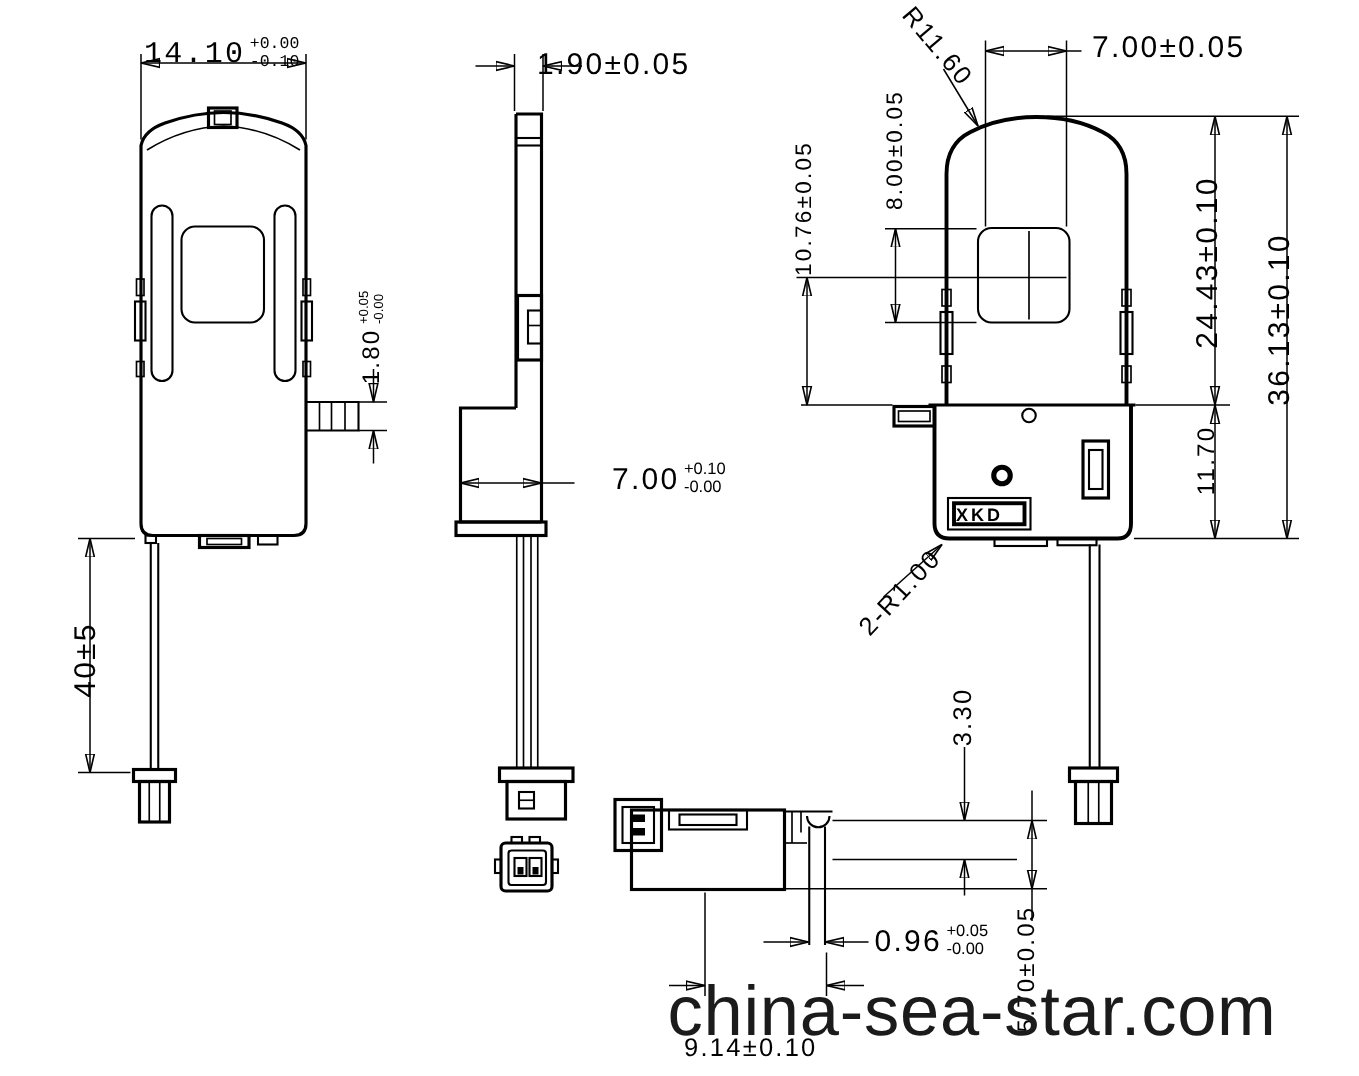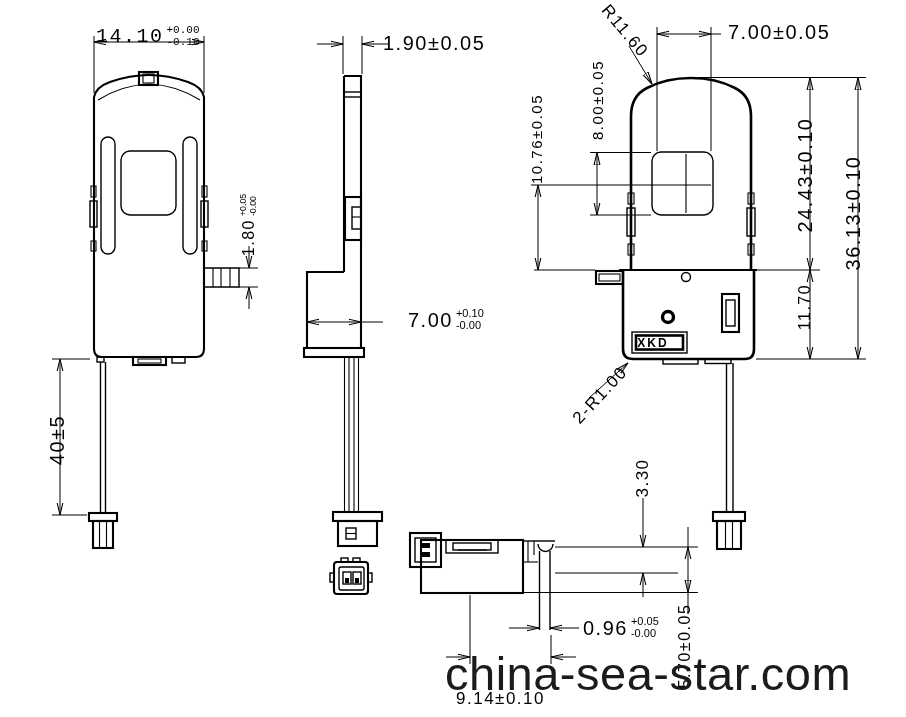--- a/index.html
+++ b/index.html
@@ -220,21 +220,21 @@
 </svg>
 
 <div class="dim" style="left:96px; top:25px;font-family:Liberation Mono, monospace;">
   <span>14.10</span>
       <span class="tol">
         <span>+0.00</span>
         <span>-0.10</span>
       </span>
 </div>
 
-<div class="dim" style="left:383px; top:33px;justify-content:flex-end;">
+<div class="dim" style="left:358px; top:33px;justify-content:flex-end;">
   <span>1.90±0.05</span>
 </div>
 
 <div class="dim v s16" style="left:248px; top:225px;">
   <span>1.80</span>
       <span class="tol">
         <span>+0.05</span>
         <span>-0.00</span>
       </span>
 </div>

